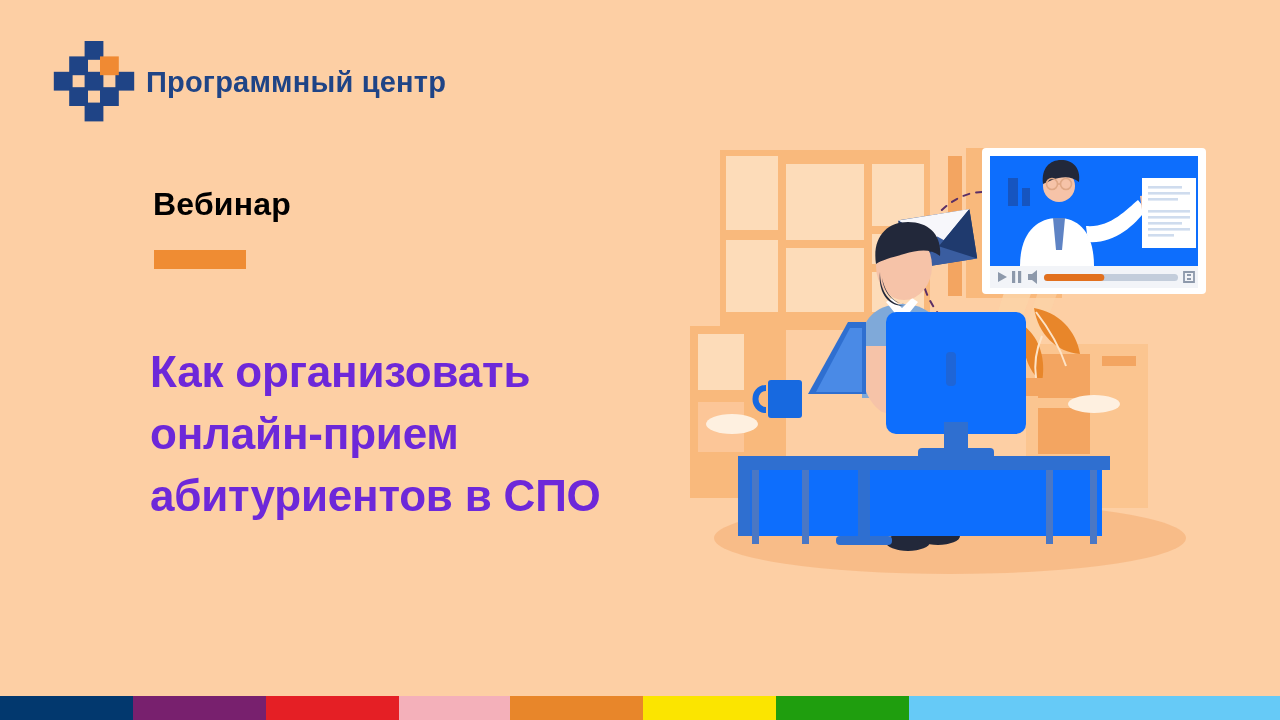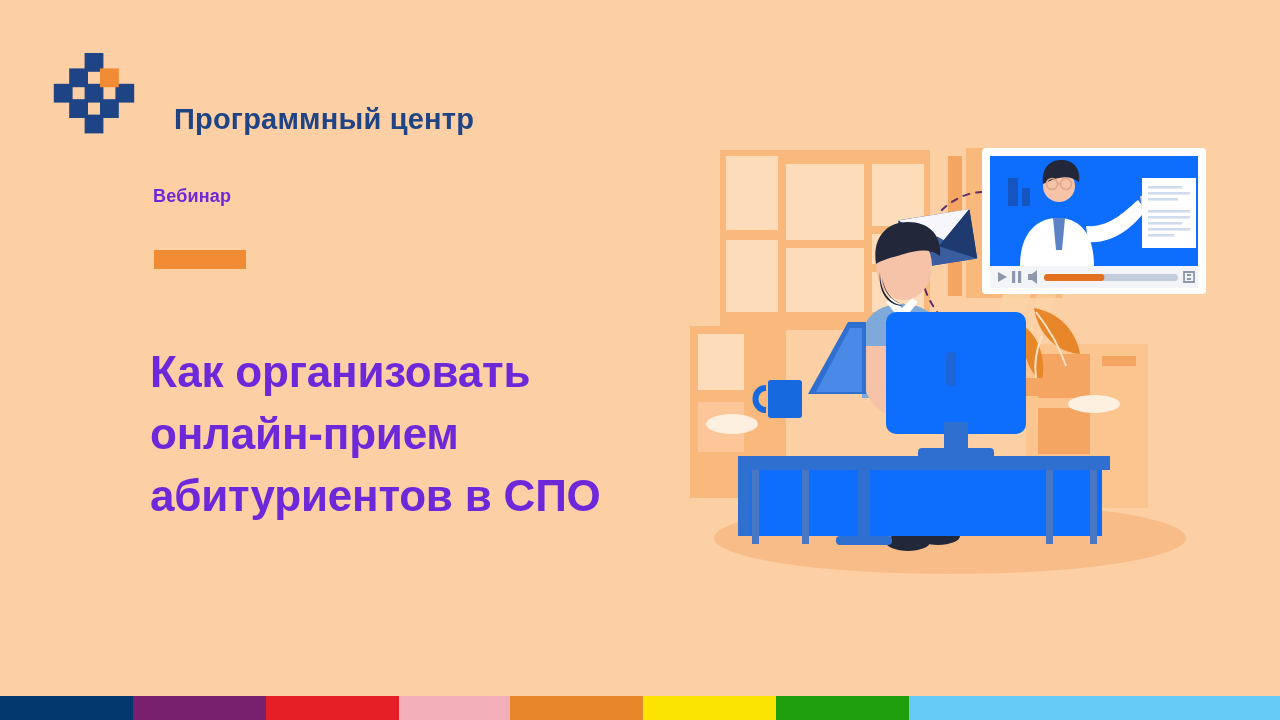--- a/index.html
+++ b/index.html
@@ -15,46 +15,46 @@
     width: 1280px;
     height: 720px;
     overflow: hidden;
     background: #fdcfa4;
   }
 
   
   #brand {
     position: absolute;
     left: 52px;
-    top: 52px;
+    top: 40px;
     display: flex;
-    align-items: flex-end;
-    gap: 38px;
+    align-items: center;
+    gap: 10px;
   }
   #logo-mark {
     width: 84px;
     height: 84px;
     display: block;
   }
   #brand-name {
     font-size: 29px;
     font-weight: bold;
     color: #1f4486;
     letter-spacing: 0.2px;
     white-space: nowrap;
   }
 
   
   #kicker {
     position: absolute;
     left: 153px;
     top: 186px;
-    font-size: 18px;
+    font-size: 32px;
     font-weight: bold;
-    color: #6d28d9;
+    color: #000000;
     letter-spacing: 0.2px;
   }
   #divider {
     position: absolute;
     left: 154px;
     top: 250px;
     width: 92px;
     height: 19px;
     background: #ef8c33;
   }

